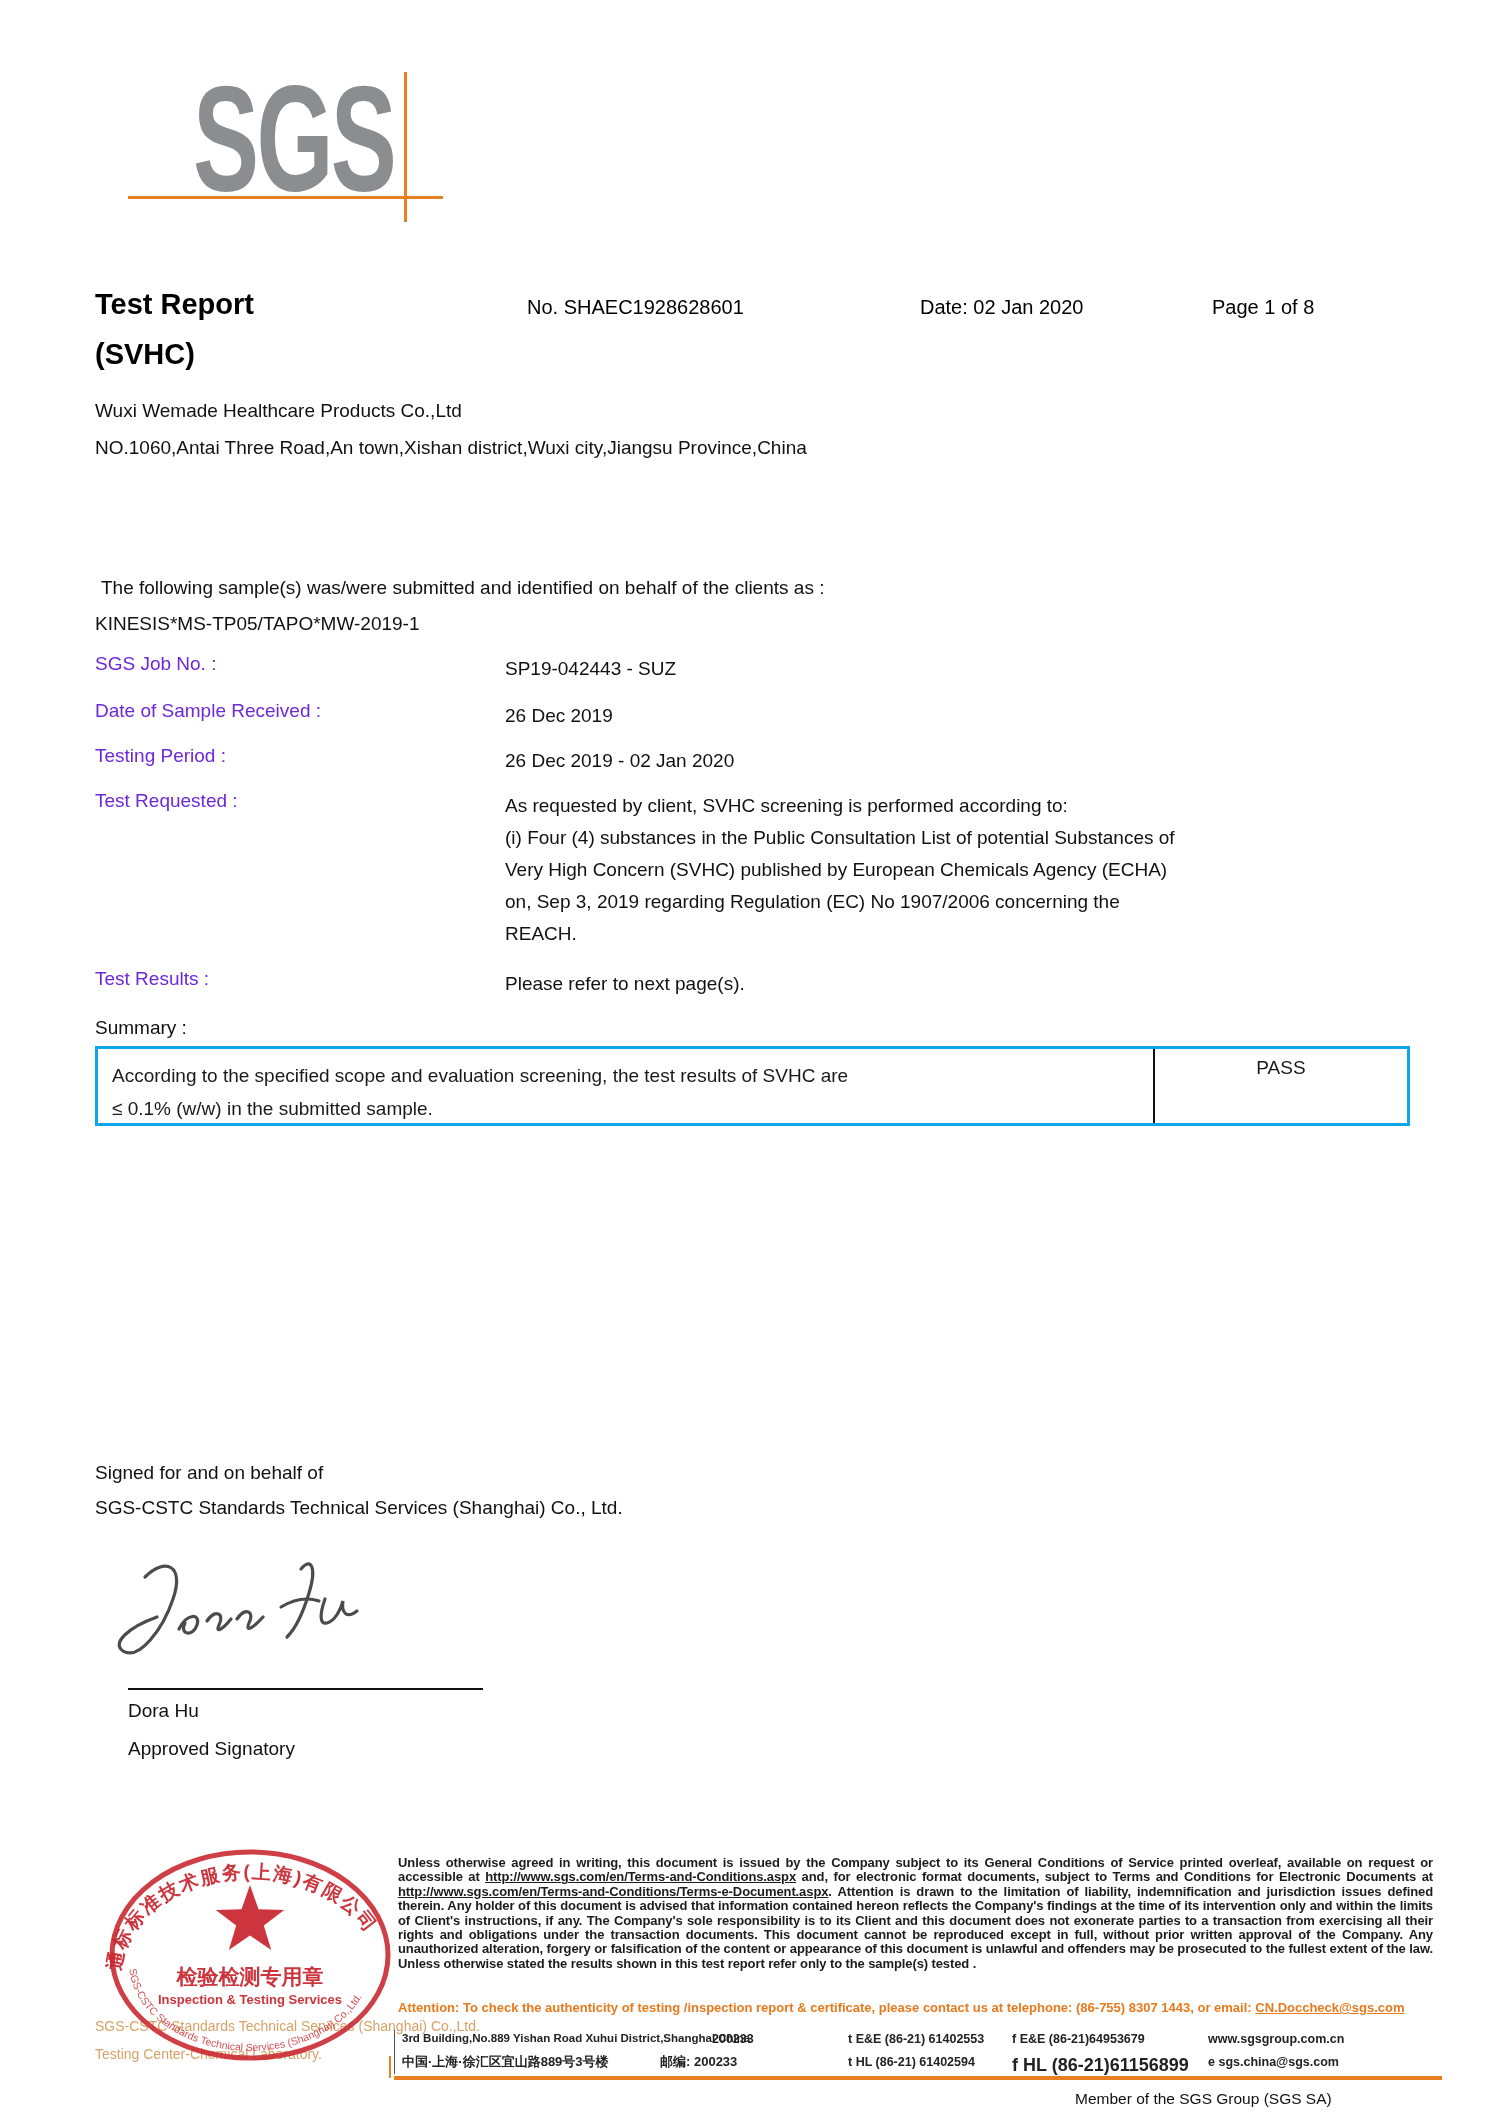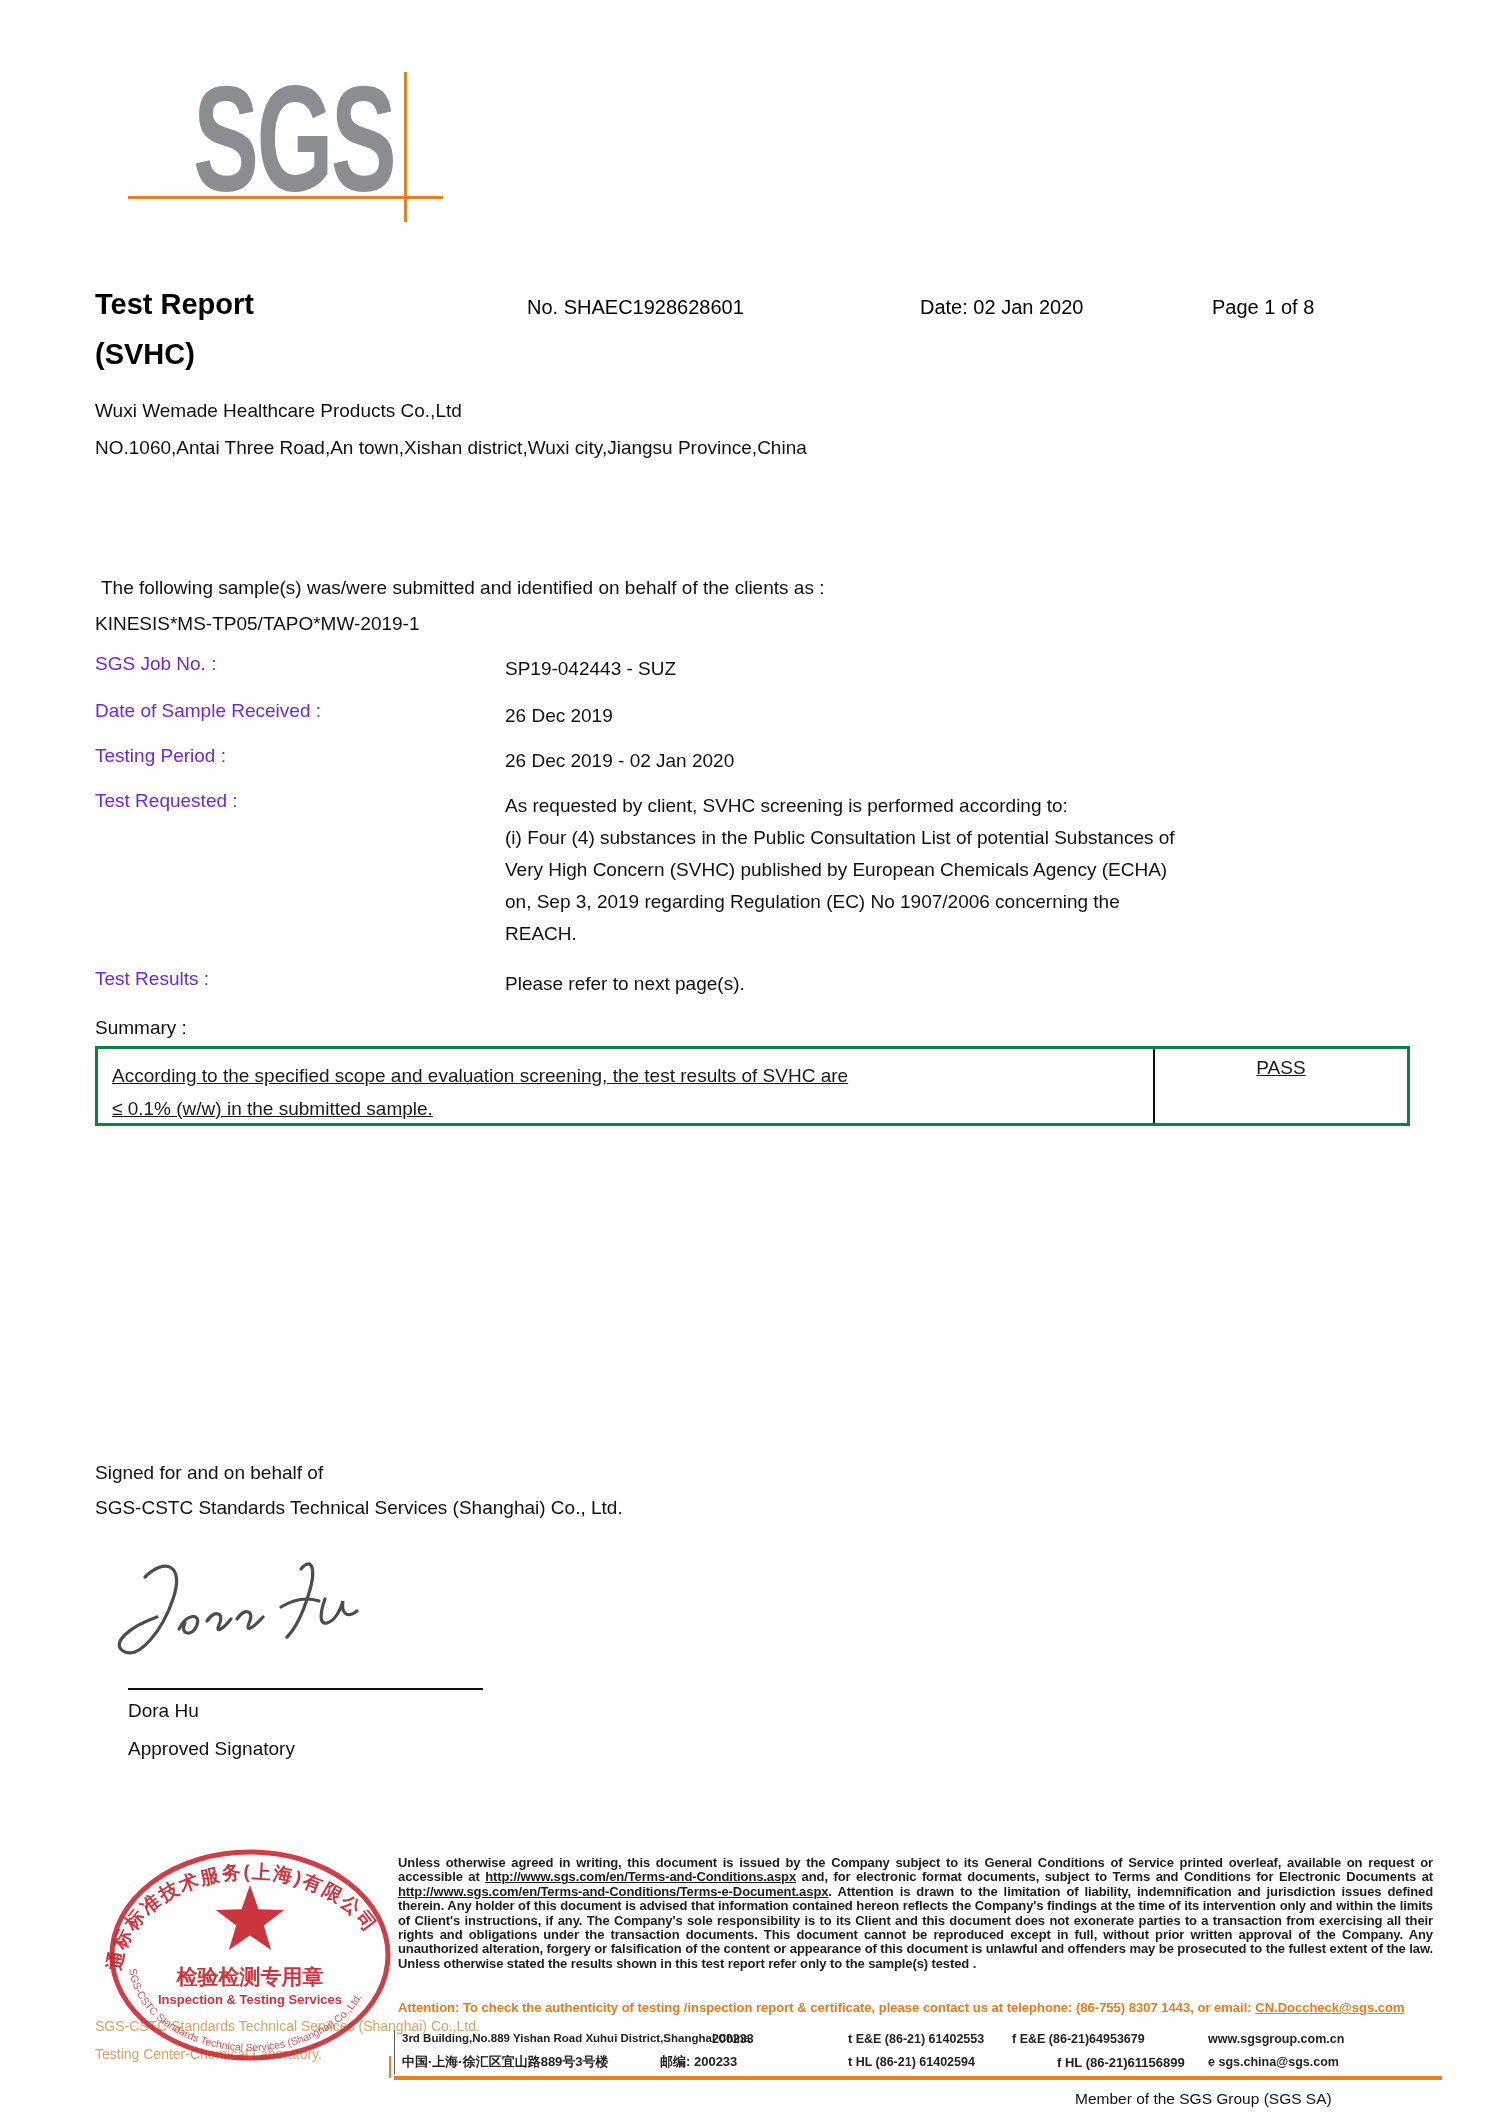--- a/index.html
+++ b/index.html
@@ -10,21 +10,21 @@
   .logo-text{font-weight:bold;color:#8c8d90;font-size:150px;line-height:1;
              transform:scaleX(.66);transform-origin:left top;letter-spacing:-4px;}
   .orange-line{background:#e87f22;}
   
   .title{font-size:29px;font-weight:bold;color:#000;}
   .meta{font-size:20px;color:#000;}
   .body-text{font-size:19px;color:#111;}
   .label-col{font-size:19px;color:#6d28d9;}
   .value-col{font-size:19px;color:#111;white-space:pre-wrap;line-height:32px;}
   
-  .summary-box{border:3px solid #15803d;display:flex;text-decoration:underline;}
+  .summary-box{border:3px solid #0ea5e9;display:flex;}
   .summary-left{flex:1;padding:10px 14px;font-size:19px;line-height:33px;white-space:pre-wrap;}
   .summary-right{width:252px;border-left:2px solid #111;display:flex;align-items:flex-start;
                  justify-content:center;font-size:19px;padding-top:8px;}
   
   .sig-rule{background:#111;height:2px;}
   
   .legal{font-size:13px;font-weight:bold;line-height:14.4px;color:#1c1c1c;text-align:justify;
          letter-spacing:-0.1px;}
   .legal .u{text-decoration:underline;}
   .attention{font-size:13px;font-weight:bold;line-height:15px;color:#e87a1e;}
@@ -132,19 +132,19 @@
 
   <div class="abs addr-sm" style="left:402px;top:2032px;">3rd Building,No.889 Yishan Road Xuhui District,Shanghai China</div>
   <div class="abs addr-sm" style="left:712px;top:2032px;font-size:12.5px;">200233</div>
   <div class="abs addr-sm" style="left:848px;top:2032px;font-size:12.5px;">t E&amp;E (86-21) 61402553</div>
   <div class="abs addr-sm" style="left:1012px;top:2032px;font-size:12.5px;">f E&amp;E (86-21)64953679</div>
   <div class="abs addr-sm" style="left:1208px;top:2032px;font-size:12.5px;">www.sgsgroup.com.cn</div>
 
   <div class="abs addr-cn" style="left:402px;top:2053px;">中国·上海·徐汇区宜山路889号3号楼</div>
   <div class="abs addr-cn" style="left:660px;top:2053px;">邮编: 200233</div>
   <div class="abs addr-sm" style="left:848px;top:2055px;font-size:12.5px;">t HL (86-21) 61402594</div>
-  <div class="abs addr-sm" style="left:1012px;top:2055px;font-size:13px;margin-left:45px;">f HL (86-21)61156899</div>
+  <div class="abs addr-sm" style="left:1012px;top:2055px;font-size:18px;">f HL (86-21)61156899</div>
   <div class="abs addr-sm" style="left:1208px;top:2055px;font-size:12.5px;">e  sgs.china@sgs.com</div>
 
   <div class="abs orange-line" style="left:394px;top:2076px;width:1048px;height:4px;"></div>
   <div class="abs member" style="left:1075px;top:2090px;">Member of the SGS Group (SGS SA)</div>
 
 </div>
 
 </body></html>

